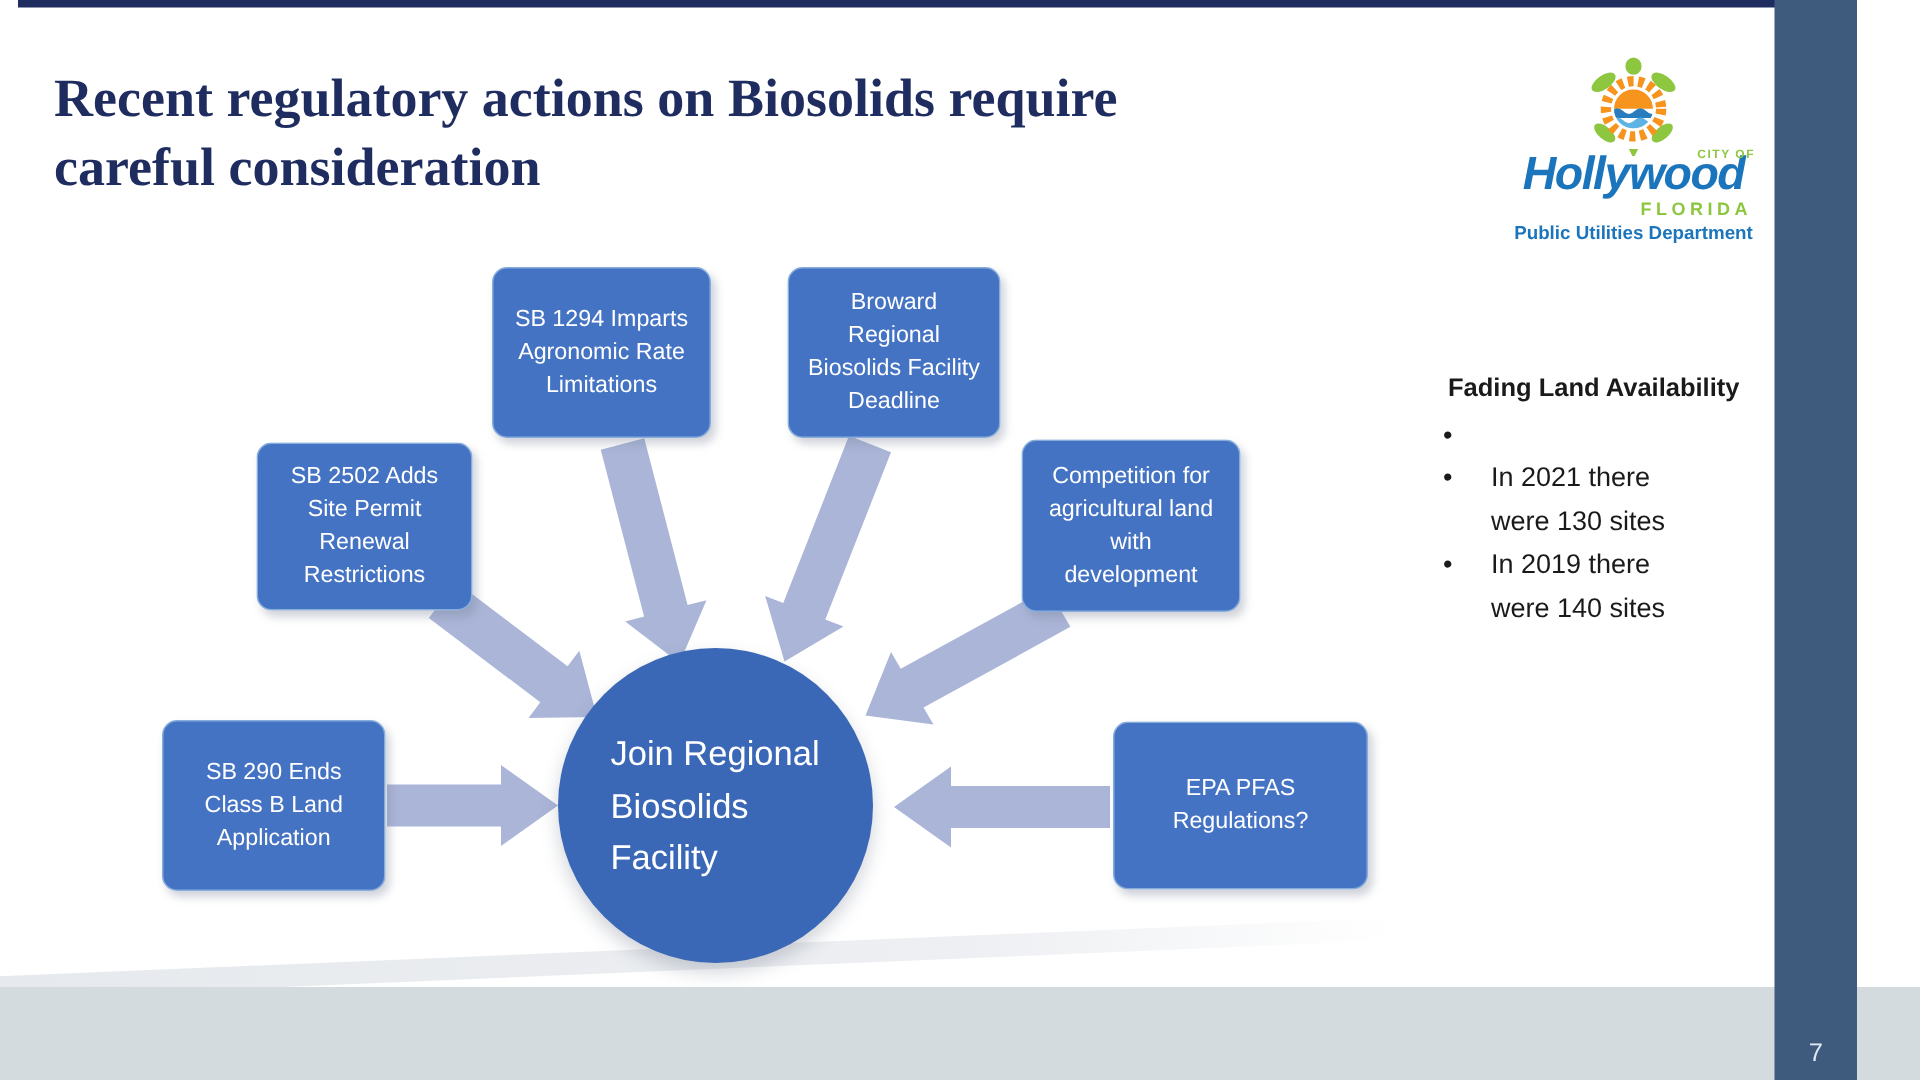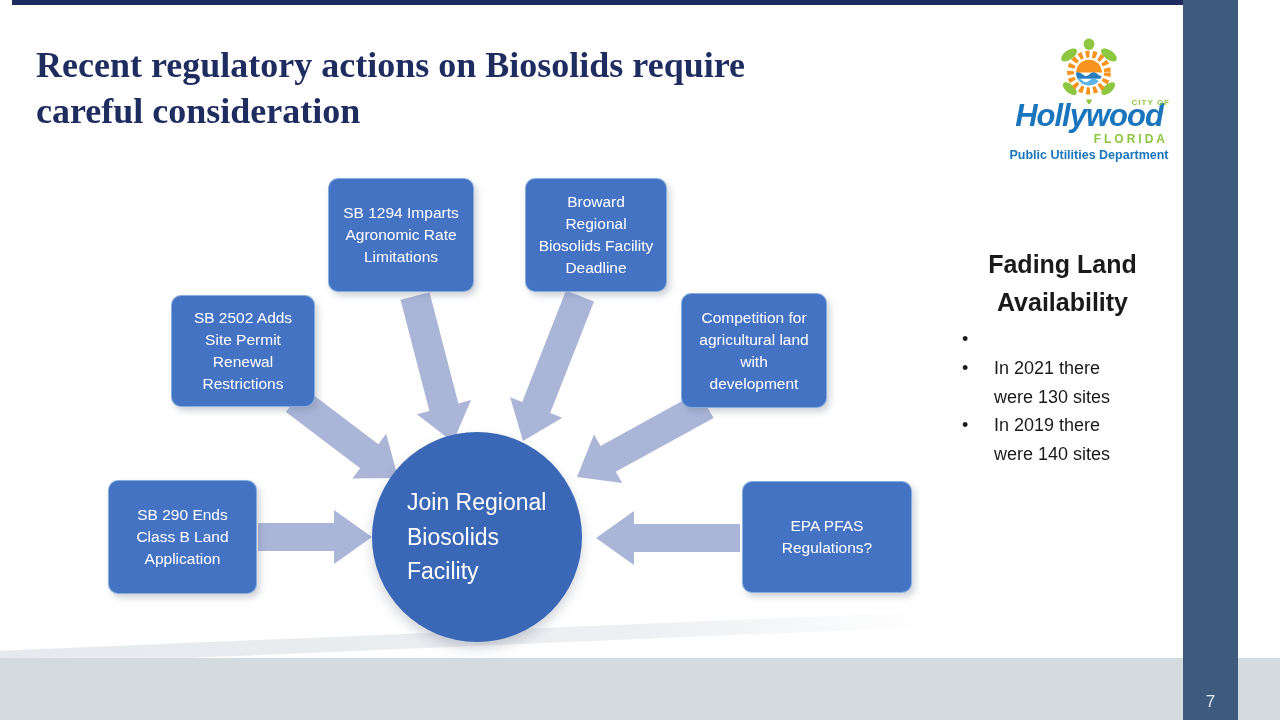--- a/index.html
+++ b/index.html
@@ -60,21 +60,21 @@
   .center-circle{
     position:absolute;left:372px;top:432px;width:210px;height:210px;border-radius:50%;
     background:var(--circle-fill,#3a68b6);z-index:4;
     box-shadow:0 6px 12px rgba(100,110,130,.30);
     display:flex;align-items:center;justify-content:center;
   }
   .center-circle .circle-label{width:140px;color:#fff;font-size:23px;line-height:1.5;}
   
   .fading{position:absolute;left:960px;top:246px;width:205px;z-index:2;color:#1a1a1a;}
   .fading .heading{
-    width:200px;text-align:center;font-weight:bold;font-size:25px;line-height:1.5;
+    width:200px;text-align:center;font-weight:bold;font-size:17px;line-height:1.5;
     margin:0 auto 4px auto;
   }
   .fading .bullet-row{display:flex;width:172px;margin-left:2px;}
   .fading .dot{flex:0 0 32px;font-size:18px;line-height:1.6;}
   .fading .btext{flex:1;font-size:18px;line-height:1.6;}
 </style>
 </head>
 <body>
 
 <div class="slide">

